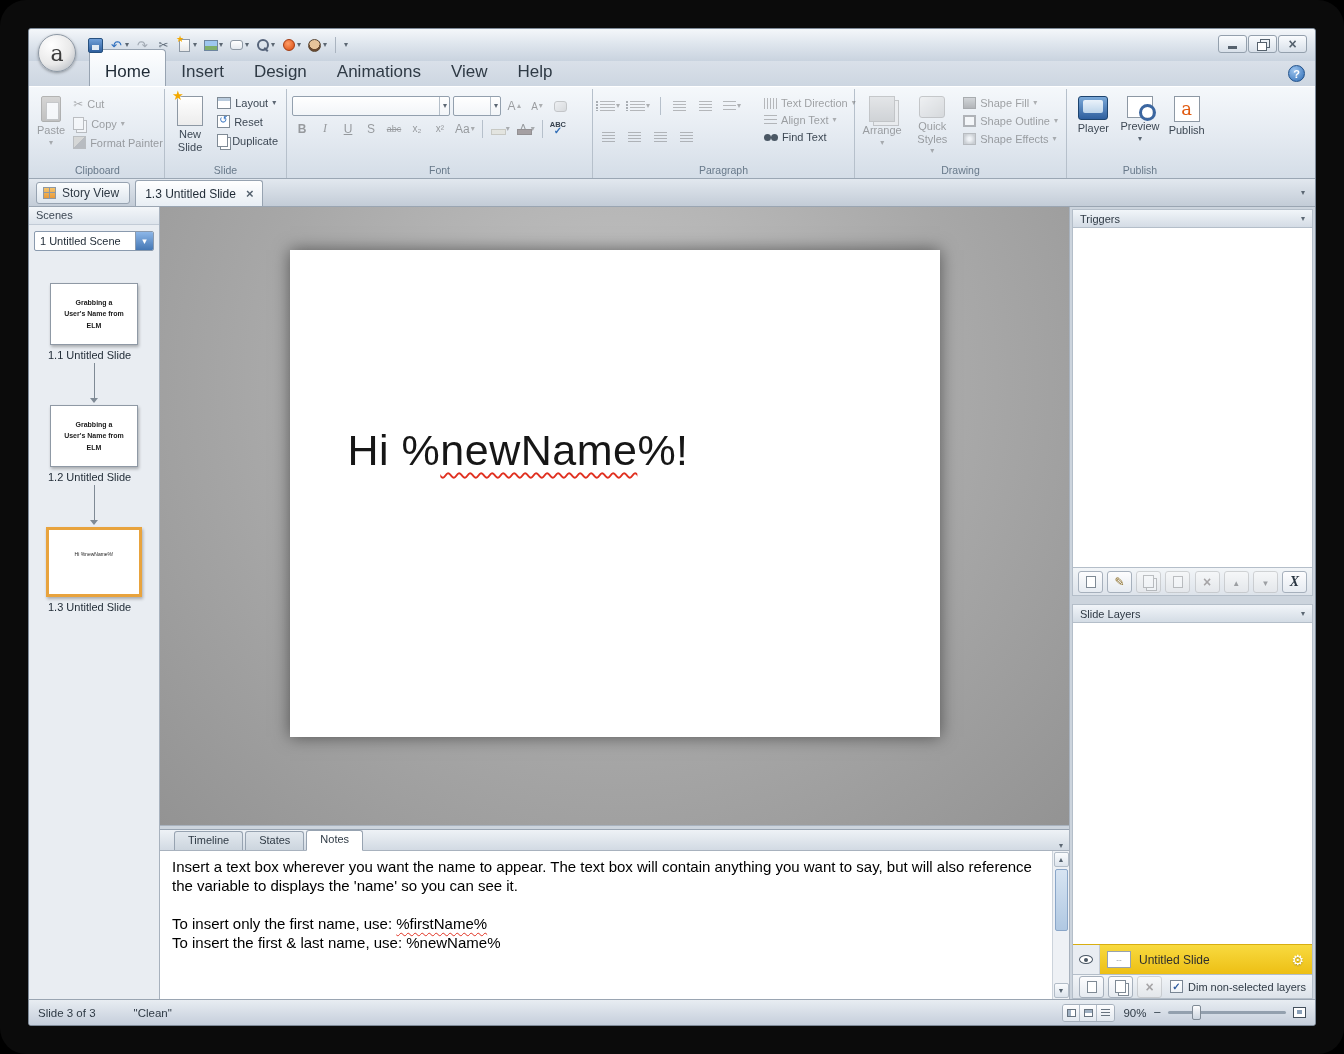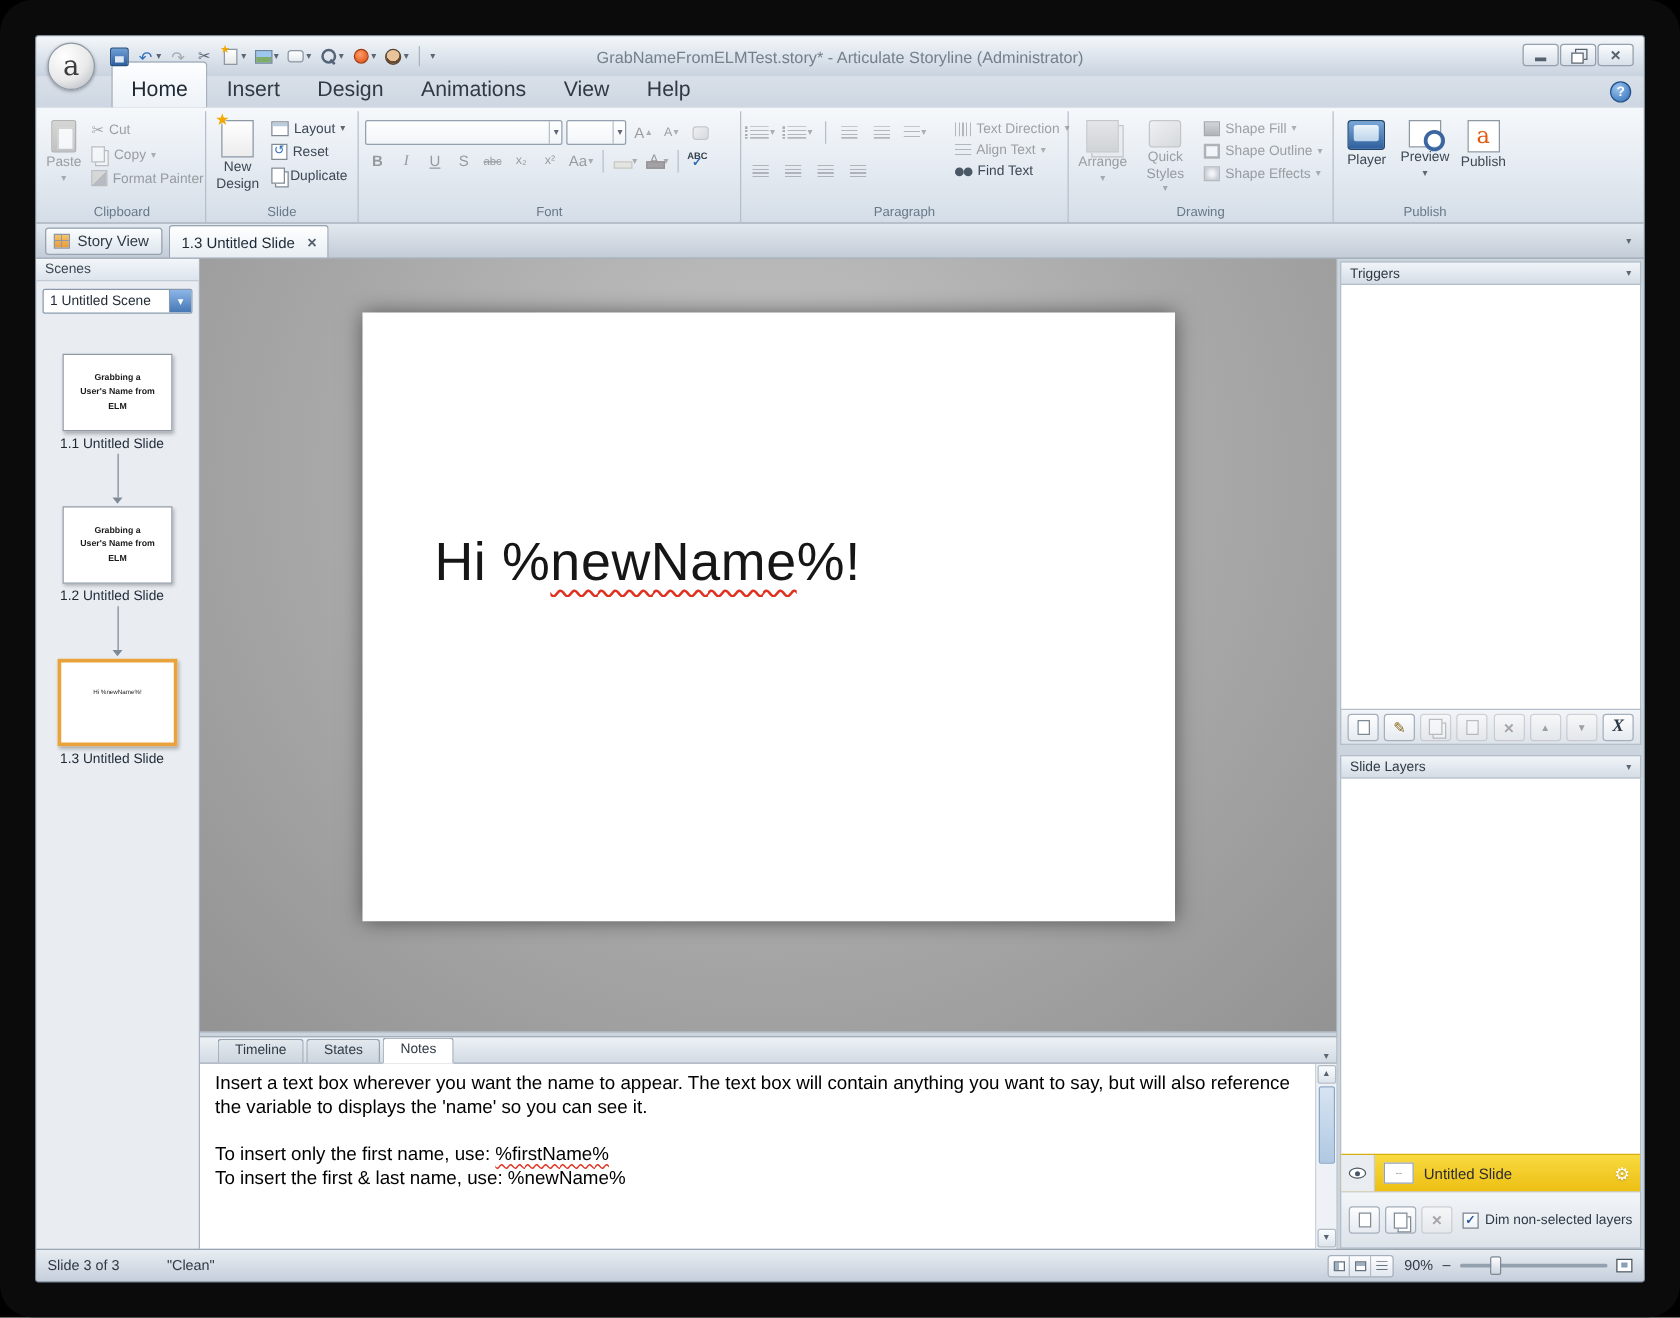--- a/index.html
+++ b/index.html
@@ -168,21 +168,21 @@
 .pgap {height:8px;flex:none;}
 .llist {flex:1;background:#fff;border:1px solid #b4bec9;border-top:none;display:flex;flex-direction:column;justify-content:flex-end;min-height:0;}
 .layer-row {height:30px;flex:none;display:flex;align-items:center;background:linear-gradient(#f8da40,#edbf14);border-top:1px solid #d8ae10;}
 .eyecol {width:27px;height:100%;background:#e9edf2;border-right:1px solid #c6cdd6;display:flex;align-items:center;justify-content:center;flex:none;}
 .ic-eye {width:14px;height:9px;border:1px solid #4a5764;border-radius:50%;position:relative;background:#fff;}
 .ic-eye::after {content:"";position:absolute;left:4px;top:1.5px;width:4px;height:4px;border-radius:50%;background:#4a5764;}
 .layer-thumb {width:24px;height:17px;background:#fff;border:1px solid #98a2ae;margin:0 8px 0 7px;display:flex;align-items:center;justify-content:center;font-size:8px;color:#8a949e;flex:none;}
 .layer-name {flex:1;font-size:12px;color:#2e2e2e;}
 .ic-gearw {margin-right:8px;font-size:14px;color:#fff;text-shadow:0 1px 1px rgba(0,0,0,.25);}
 .ic-gearw::after {content:"⚙";}
-.ltools {height:45px;flex:none;background:linear-gradient(#f2f5f8,#dde3ea);border:1px solid #b4bec9;border-top:none;display:flex;align-items:center;gap:4px;padding:0 6px;}
+.ltools {height:24px;flex:none;background:linear-gradient(#f2f5f8,#dde3ea);border:1px solid #b4bec9;border-top:none;display:flex;align-items:center;gap:4px;padding:0 6px;}
 .dimchk {margin-left:auto;display:flex;align-items:center;gap:5px;font-size:11px;color:#2f3a45;}
 .chkbox {width:13px;height:13px;border:1px solid #7a8694;background:linear-gradient(#fff,#eef2f6);display:flex;align-items:center;justify-content:center;}
 .chkbox::after {content:"✓";font-size:10px;color:#2d5a9e;font-weight:bold;}
 
 
 .statusbar {height:26px;flex:none;background:linear-gradient(#e8edf2,#c5cedb);border-top:1px solid #9aa5b2;display:flex;align-items:center;padding:0 9px;font-size:11.5px;color:#2f3a45;}
 .sb-state {margin-left:38px;}
 .sb-right {margin-left:auto;display:flex;align-items:center;gap:8px;}
 .viewbtns {display:flex;border:1px solid #a6b0bc;border-radius:3px;overflow:hidden;}
 .vbtn {width:17px;height:16px;background:linear-gradient(#fdfdfe,#e2e8ef);border-right:1px solid #b2bcc7;display:flex;align-items:center;justify-content:center;}
@@ -251,21 +251,20 @@
             <span class="qi">
               <span class="qi-person"></span>
             </span>
             <span class="car"></span>
           </div>
         <div class="qsep"></div>
         <div class="qbtn">
             <span class="car"></span>
           </div>
       </div>
-      <div class="tb-title">GrabNameFromELMTest.story*  -  Articulate Storyline (Administrator)</div>
       <div class="win-controls">
         <div class="wbtn g-min"></div>
         <div class="wbtn g-max"></div>
         <div class="wbtn g-close"></div>
       </div>
     </div>
 
     <div class="tabrow">
       <div class="rtab active">Home</div>
       <div class="rtab">Insert</div>
@@ -298,21 +297,21 @@
               <span class="ic-brush"></span>
               <span>Format Painter</span>
             </div>
         </div>
         <div class="rgroup-label">Clipboard</div>
       </div>
 
       <div class="rgroup" style="width:122px;">
         <div class="bigbtn">
           <span class="ic-newslide"></span>
-          <span style="width:34px;">New Design</span>
+          <span style="width:34px;">New Slide</span>
         </div>
         <div class="smcol">
           <div class="smbtn">
               <span class="ic-layout"></span>
               <span>Layout</span>
               <span class="car"></span>
             </div>
           <div class="smbtn">
               <span class="ic-reset"></span>
               <span>Reset</span>

